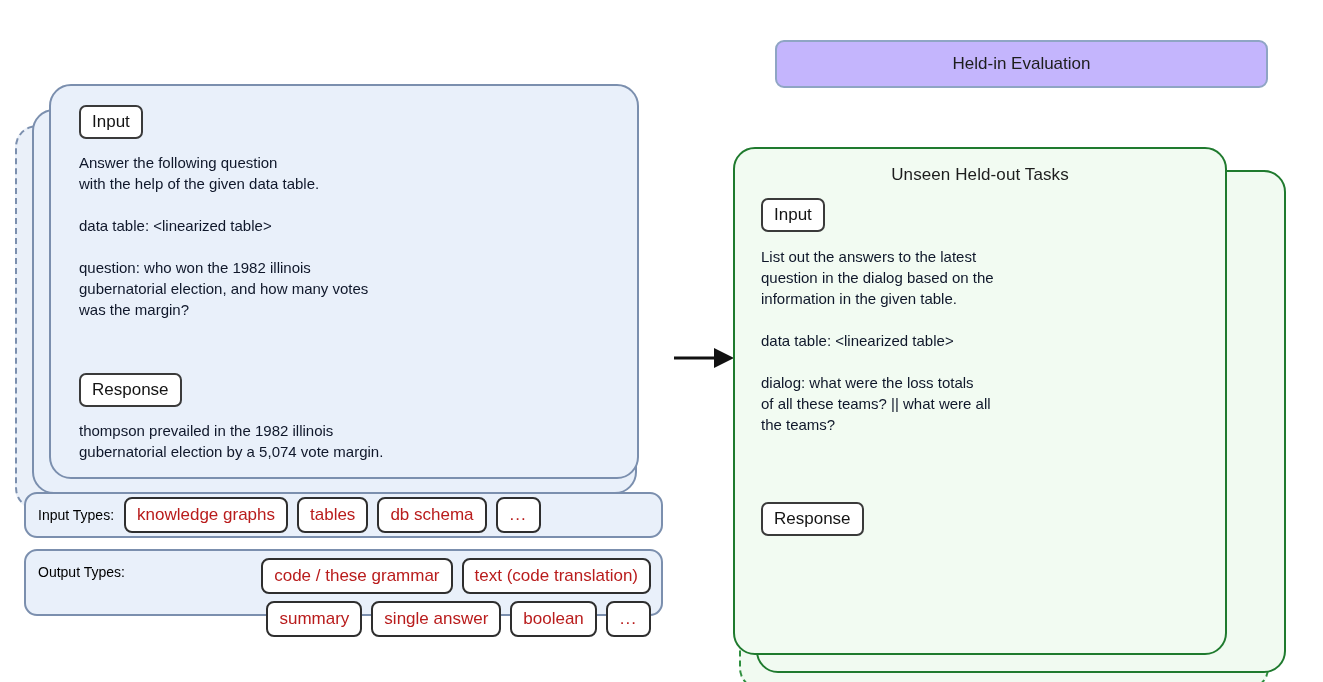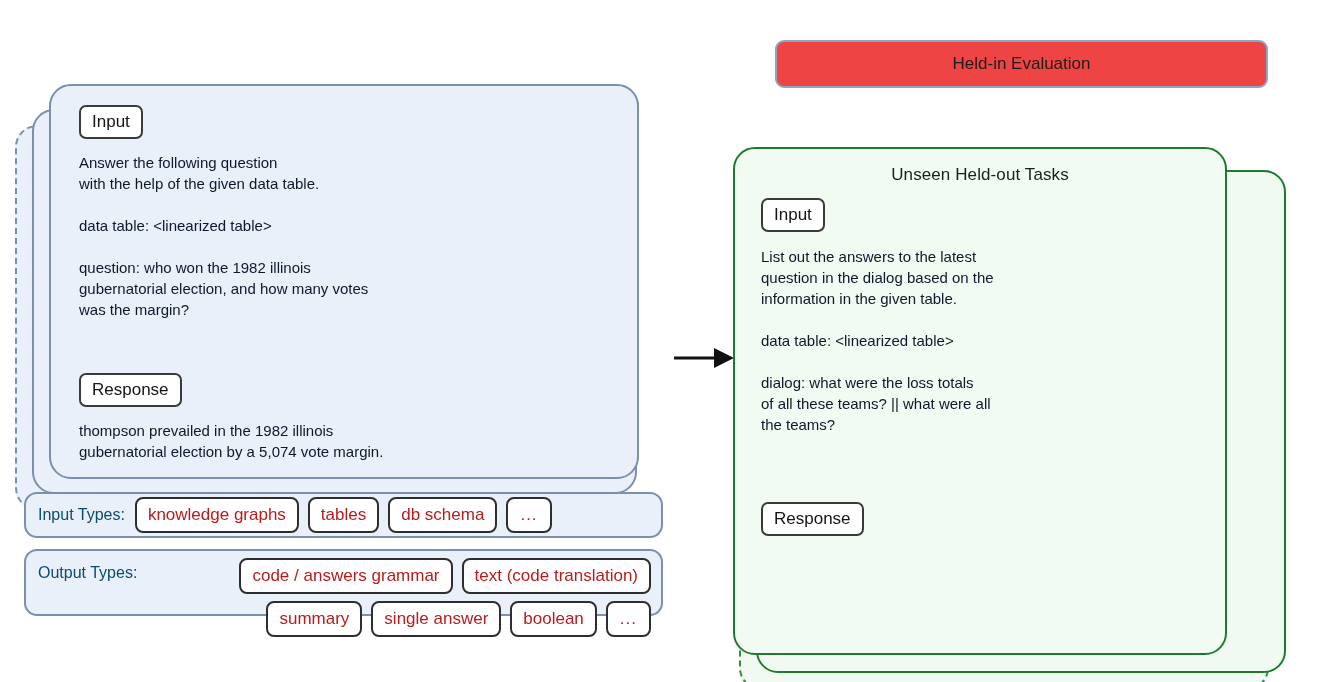--- a/index.html
+++ b/index.html
@@ -88,43 +88,43 @@
     color: #0f172a;
     white-space: pre;
     letter-spacing: 0px;
   }
 
   
   .banner {
     position: absolute;
     box-sizing: border-box;
     border: 2px solid #8fa5c4;
-    background: #ef4444;
+    background: #c4b5fd;
     border-radius: 9px;
     display: flex;
     align-items: center;
     justify-content: center;
     font-size: 17px;
     color: #1d1d1d;
   }
 
   
   .types-panel {
     position: absolute;
     box-sizing: border-box;
     background: #e9f0fa;
     border: 2px solid #7b8fae;
     border-radius: 13px;
     display: flex;
     align-items: flex-start;
     padding: 7px 10px 7px 12px;
   }
   .types-label {
-    font-size: 16px;
-    color: #0c4a6e;
+    font-size: 14px;
+    color: #000000;
     white-space: nowrap;
     flex: 0 0 auto;
     padding-top: 6px;
   }
   .types-rows {
     display: flex;
     flex-direction: column;
     gap: 7px;
     margin-left: 8px;
     flex: 1 1 auto;
@@ -195,21 +195,21 @@
       <span class="pill">db schema</span>
       <span class="pill ellipsis">...</span>
     </div>
   </div>
 </div>
 
 <div class="types-panel" style="left:24px; top:549px; width:639px; height:67px;">
   <div class="types-label">Output Types:</div>
   <div class="types-rows">
     <div class="types-row right">
-      <span class="pill">code / answers grammar</span>
+      <span class="pill">code / these grammar</span>
       <span class="pill">text (code translation)</span>
     </div>
     <div class="types-row right">
       <span class="pill">summary</span>
       <span class="pill">single answer</span>
       <span class="pill">boolean</span>
       <span class="pill ellipsis">...</span>
     </div>
   </div>
 </div>

